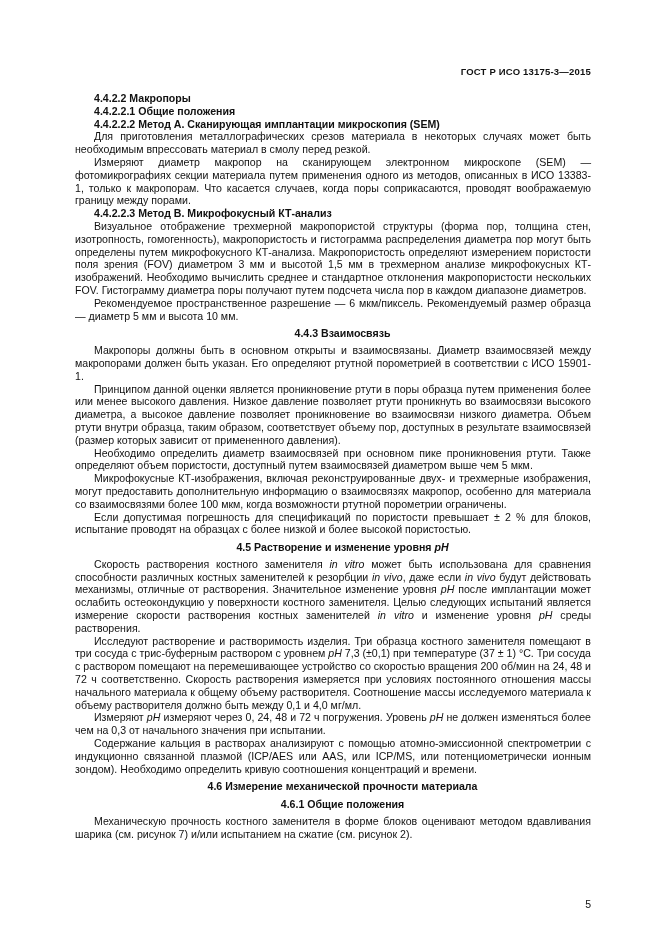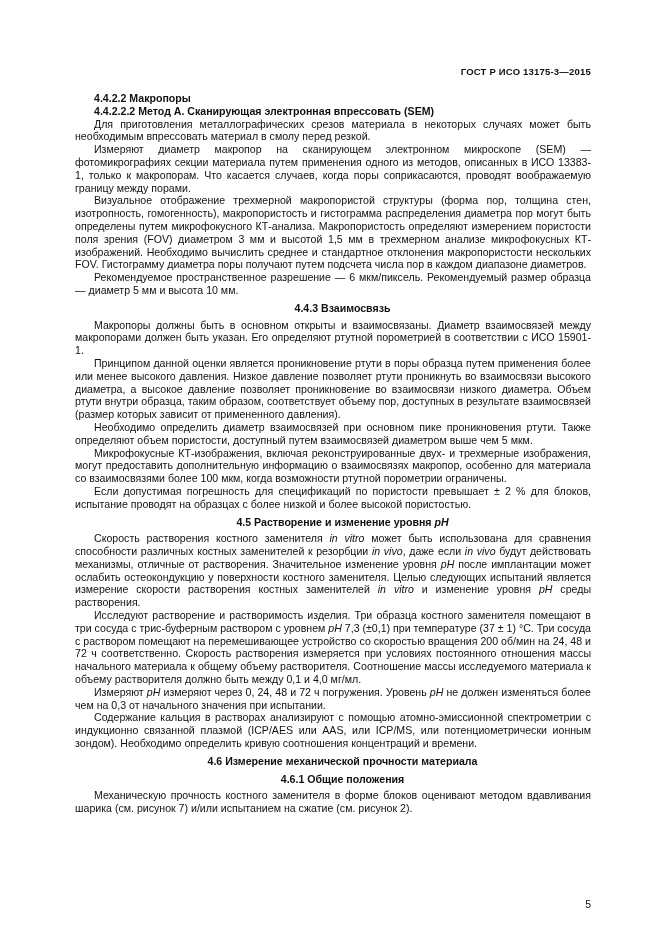--- a/index.html
+++ b/index.html
@@ -66,23 +66,25 @@
 <body>
 
 <div class="page">
 
   <div class="running-header">
     <span>ГОСТ Р ИСО  13175-3—2015</span>
   </div>
 
   <div class="doc-body" id="doc-blocks">
       <p class="clause"><span>4.4.2.2  Макропоры</span></p>
-      <p class="clause"><span>4.4.2.2.2  Метод А.  Сканирующая электронная впрессовать (SEM)</span></p>
+      <p class="clause"><span>4.4.2.2.1  Общие положения</span></p>
+      <p class="clause"><span>4.4.2.2.2  Метод А.  Сканирующая имплантации микроскопия (SEM)</span></p>
       <p class="paragraph"><span>Для приготовления металлографических срезов материала в некоторых случаях может быть необходимым впрессовать материал в смолу перед резкой.</span></p>
       <p class="paragraph"><span>Измеряют диаметр макропор на сканирующем электронном микроскопе (SEM) — фотомикрографиях секции материала путем применения одного из методов, описанных в ИСО 13383-1, только к макропорам. Что касается случаев, когда поры соприкасаются, проводят воображаемую границу между порами.</span></p>
+      <p class="clause"><span>4.4.2.2.3  Метод В.  Микрофокусный КТ-анализ</span></p>
       <p class="paragraph"><span>Визуальное отображение трехмерной макропористой структуры (форма пор, толщина стен, изотропность, гомогенность), макропористость и гистограмма распределения диаметра пор могут быть определены путем микрофокусного КТ-анализа. Макропористость определяют измерением пористости поля зрения (FOV) диаметром 3 мм и высотой 1,5 мм в трехмерном анализе микрофокусных КТ-изображений. Необходимо вычислить среднее и стандартное отклонения макропористости нескольких FOV. Гистограмму диаметра поры получают путем подсчета числа пор в каждом диапазоне диаметров.</span></p>
       <p class="paragraph"><span>Рекомендуемое пространственное разрешение — 6 мкм/пиксель. Рекомендуемый размер образца — диаметр 5 мм и высота 10 мм.</span></p>
       <p class="section"><span>4.4.3  Взаимосвязь</span></p>
       <p class="paragraph"><span>Макропоры должны быть в основном открыты и взаимосвязаны. Диаметр взаимосвязей между макропорами должен быть указан. Его определяют ртутной порометрией в соответствии с ИСО 15901-1.</span></p>
       <p class="paragraph"><span>Принципом данной оценки является проникновение ртути в поры образца путем применения более или менее высокого давления. Низкое давление позволяет ртути проникнуть во взаимосвязи высокого диаметра, а высокое давление позволяет проникновение во взаимосвязи низкого диаметра. Объем ртути внутри образца, таким образом, соответствует объему пор, доступных в результате взаимосвязей (размер которых зависит от примененного давления).</span></p>
       <p class="paragraph"><span>Необходимо определить диаметр взаимосвязей при основном пике проникновения ртути. Также определяют объем пористости, доступный путем взаимосвязей диаметром выше чем 5 мкм.</span></p>
       <p class="paragraph"><span>Микрофокусные КТ-изображения, включая реконструированные двух- и трехмерные изображения, могут предоставить дополнительную информацию о взаимосвязях макропор, особенно для материала со взаимосвязями более 100 мкм, когда возможности ртутной порометрии ограничены.</span></p>
       <p class="paragraph"><span>Если допустимая погрешность для спецификаций по пористости превышает ± 2 % для блоков, испытание проводят на образцах с более низкой и более высокой пористостью.</span></p>
       <p class="section"><span>4.5  Растворение и изменение уровня </span><span class="it">pH</span></p>
       <p class="paragraph"><span>Скорость растворения костного заменителя </span><span class="it">in vitro</span><span> может быть использована для сравнения способности различных костных заменителей к резорбции </span><span class="it">in vivo</span><span>, даже если </span><span class="it">in vivo</span><span> будут действовать механизмы, отличные от растворения. Значительное изменение уровня </span><span class="it">pH</span><span> после имплантации может ослабить остеокондукцию у поверхности костного заменителя. Целью следующих испытаний является измерение скорости растворения костных заменителей </span><span class="it">in vitro</span><span> и изменение уровня </span><span class="it">pH</span><span> среды растворения.</span></p>

